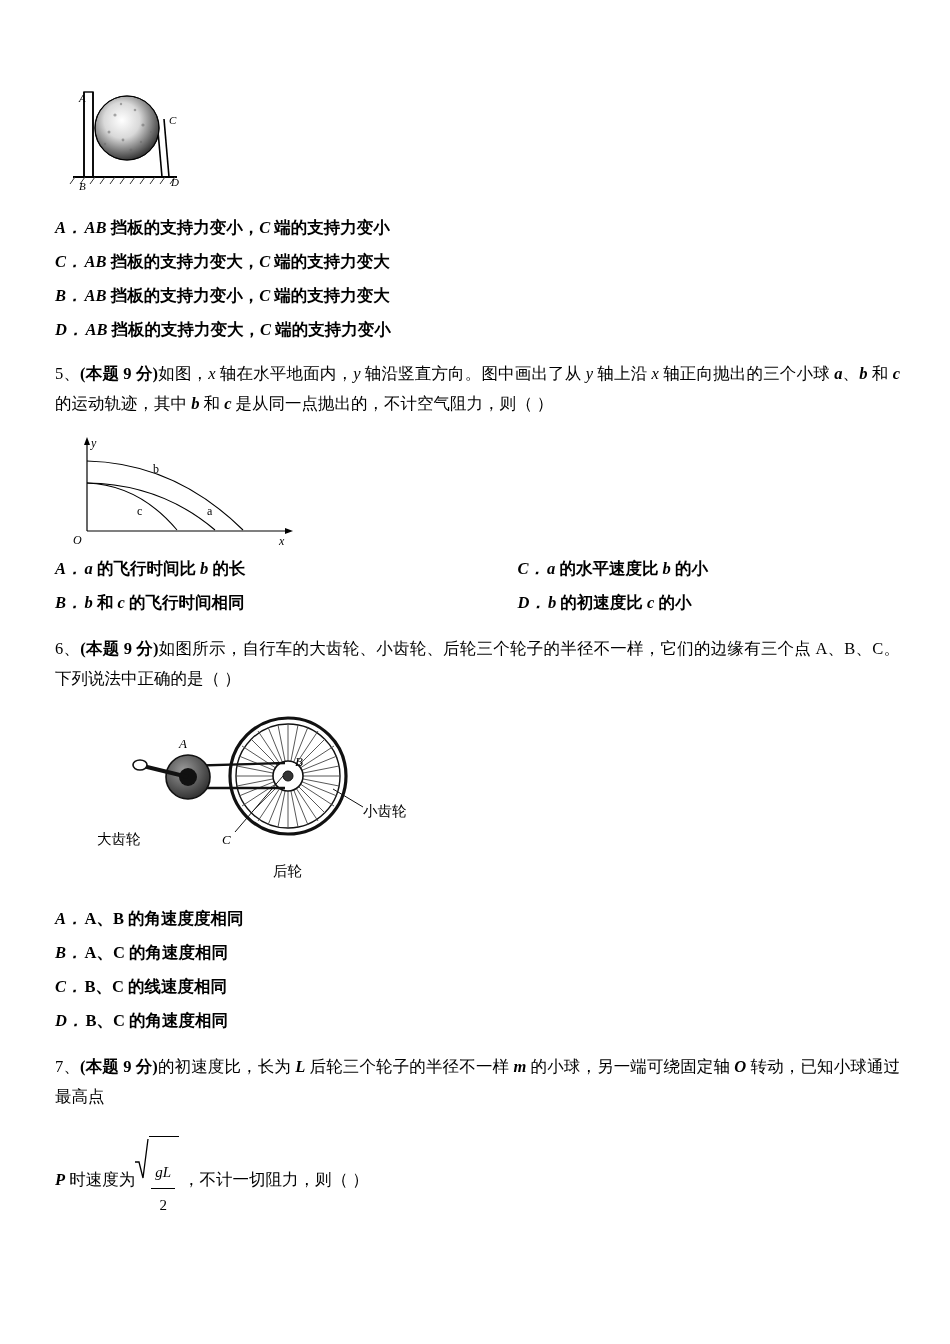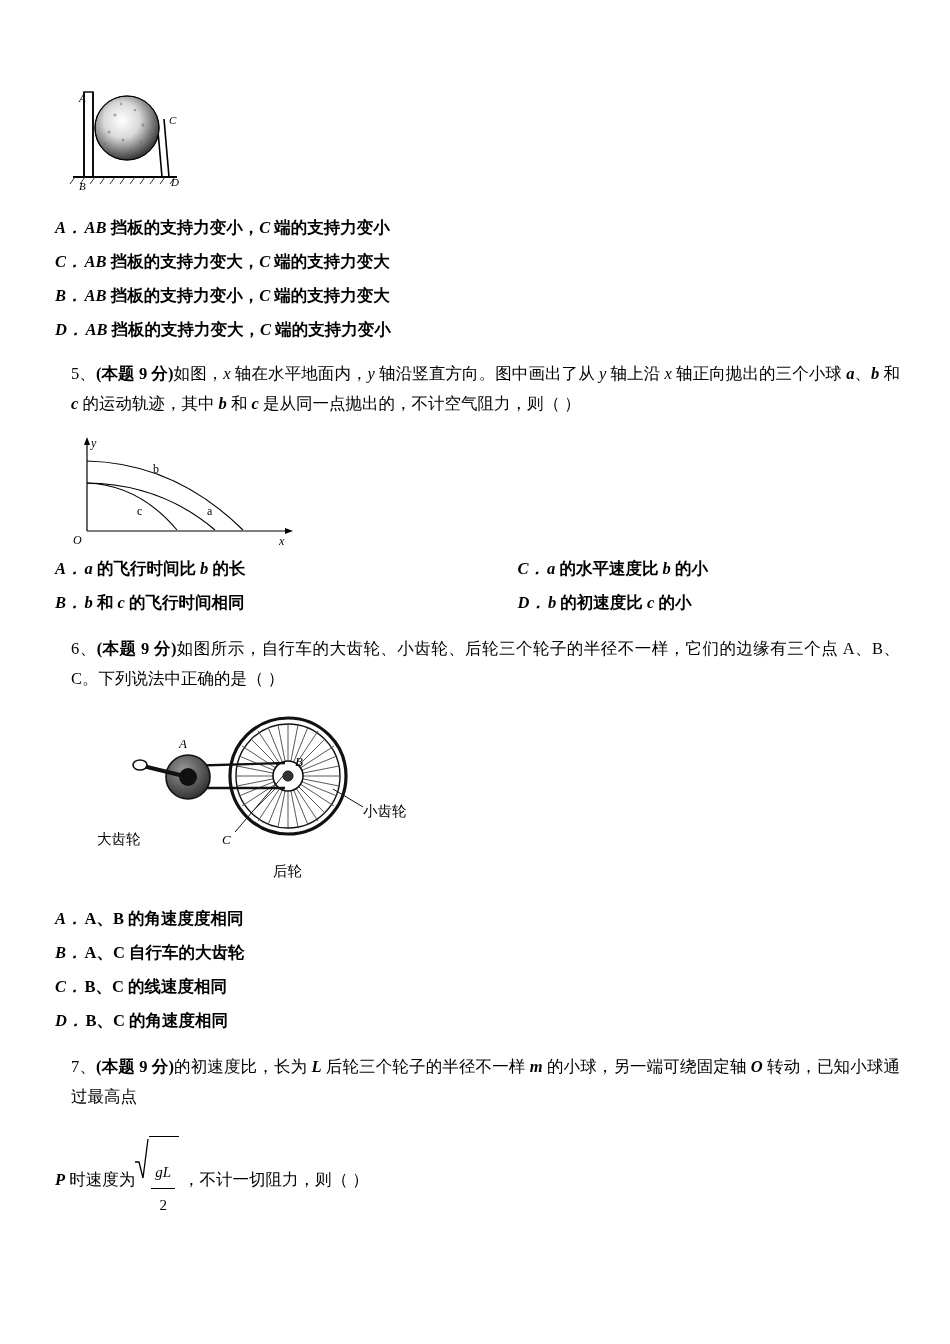--- a/index.html
+++ b/index.html
@@ -27,21 +27,20 @@
     left: 55px;
     top: 80px;
     width: 845px;
   }
 
   
   .qline {
     font-size: 16.5px;
     line-height: 30px;
     text-align: justify;
-    margin-left: 16px;
   }
   .opt {
     font-size: 16.5px;
     line-height: 34px;
   }
   .bi { font-style: italic; font-weight: bold; }
   .b  { font-weight: bold; text-align: center; }
   .i  { font-style: italic; }
 
   .opt-label { font-weight: bold; font-style: italic; margin-right: 2px; }
@@ -294,21 +293,21 @@
         <text x="268" y="112" font-size="14.5" font-family="Liberation Sans, sans-serif">小齿轮</text>
         <text x="178" y="172" font-size="14.5" font-family="Liberation Sans, sans-serif">后轮</text>
       </svg>
     </div>
 
     <div>
       <div class="opt">
         <span class="opt-label">A．</span><span class="b">A、B 的角速度度相同</span>
       </div>
       <div class="opt">
-        <span class="opt-label">B．</span><span class="b">A、C 自行车的大齿轮</span>
+        <span class="opt-label">B．</span><span class="b">A、C 的角速度相同</span>
       </div>
       <div class="opt">
         <span class="opt-label">C．</span><span class="b">B、C 的线速度相同</span>
       </div>
       <div class="opt">
         <span class="opt-label">D．</span><span class="b">B、C 的角速度相同</span>
       </div>
     </div>
 
     <div class="qline" style="margin-top:14px;">

